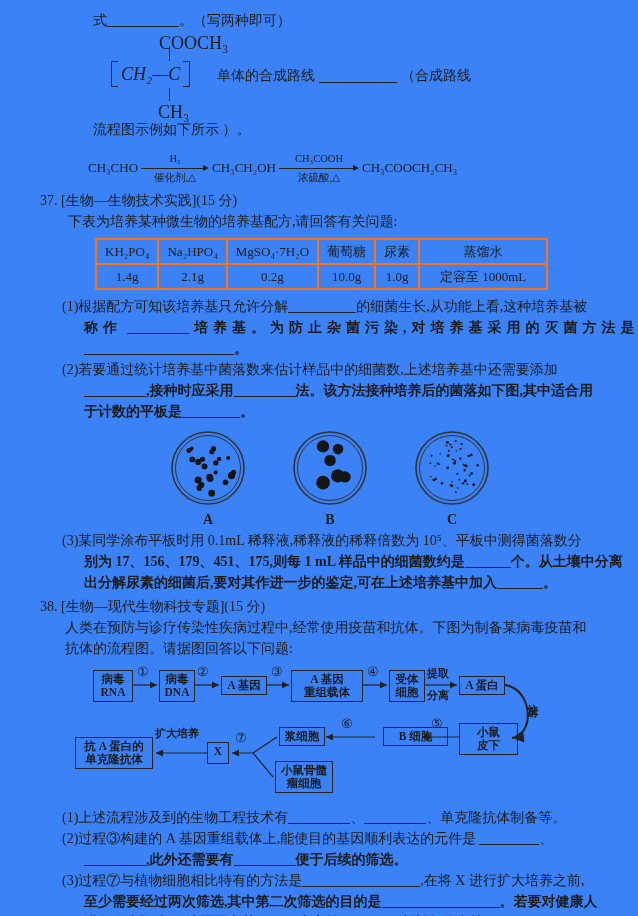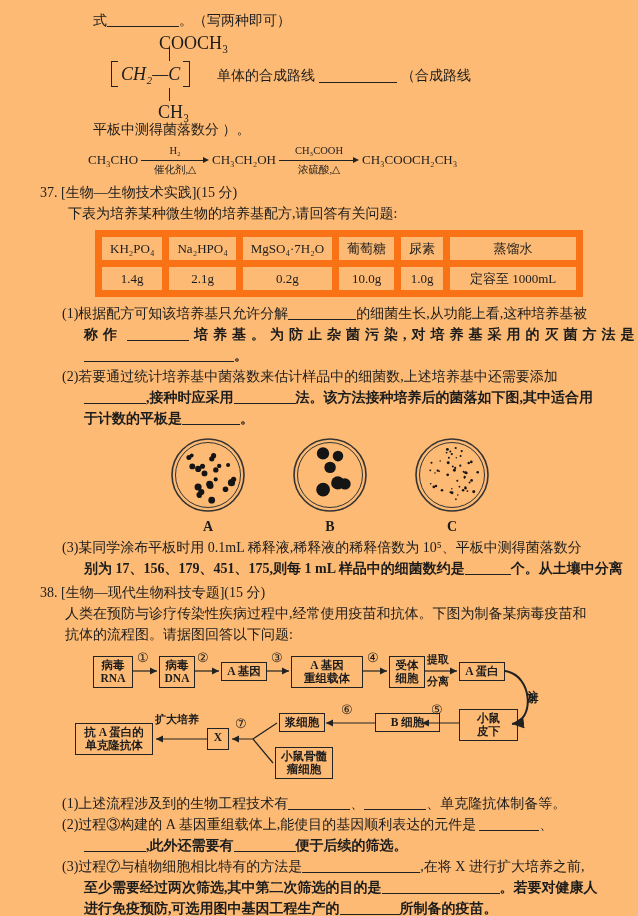--- a/index.html
+++ b/index.html
@@ -1,19 +1,19 @@
 <!DOCTYPE html>
 <html><head>
 <meta charset="utf-8">
 <style>
   html,body{margin:0;padding:0;background:#e8e6e2;}
   .page{
     position:relative;
     width:638px;height:916px;
-    background:#fdba74;
+    background:#3b82f6;
     color:#1c1c1c;
     font-family:"Liberation Serif","DejaVu Serif",serif;
     font-size:14px;
     overflow:hidden;
     box-sizing:border-box;
     padding:10px 43px 0 60px;
   }
   .line{line-height:21px; white-space:nowrap;}
   .blank{display:inline-block;border-bottom:1px solid #222;height:13px;vertical-align:-2px;}
   .indent1{margin-left:33px;}
@@ -24,28 +24,28 @@
   .q6row{display:flex;align-items:center;margin-left:15px;margin-top:2px;}
   .struct{position:relative;width:130px;height:86px;flex:0 0 auto;margin:0 6px;font-size:18px;}
   .s-top{position:absolute;left:78px;top:0;}
   .s-vl1{position:absolute;left:88px;top:15px;width:1px;height:13px;background:#222;}
   .s-mid{position:absolute;left:30px;top:28px;display:flex;align-items:center;height:26px;font-style:italic;}
   .brk-l{width:6px;height:24px;border:1.3px solid #222;border-right:none;margin-right:3px;}
   .brk-r{width:6px;height:24px;border:1.3px solid #222;border-left:none;margin-left:3px;}
   .s-vl2{position:absolute;left:88px;top:55px;width:1px;height:13px;background:#222;}
   .s-bot{position:absolute;left:77px;top:69px;}
   
-  .eqrow{display:flex;align-items:center;margin-left:28px;margin-top:4px;font-size:13px;}
+  .eqrow{display:flex;align-items:center;margin-left:28px;margin-top:12px;font-size:13px;}
   .eq-arrow{display:flex;flex-direction:column;align-items:center;margin:0 3px;font-size:10.5px;line-height:13px;}
   .eq-line{display:flex;align-items:center;}
   .eq-shaft{height:1px;background:#222;}
   .ah{width:0;height:0;border-left:6px solid #222;border-top:3px solid transparent;border-bottom:3px solid transparent;}
   
   table.recipe{border-collapse:collapse;margin:6px 0 6px 35px;font-size:13px;}
-  table.recipe td{border:7px solid #f97316;text-align:center;padding:2px 8px;height:19px;}
+  table.recipe td{border:2px solid #f97316;text-align:center;padding:2px 8px;height:19px;}
   
   .dishes{display:flex;gap:42px;margin:6px 0 2px 108px;}
   .dish-wrap{width:80px;text-align:center;}
   .dish-label{font-weight:bold;font-size:14px;margin-top:0px;}
   
   .flow{position:relative;width:500px;height:138px;margin:6px 0 4px 15px;}
   .flow svg.wires{position:absolute;left:0;top:0;}
   .fbox{position:absolute;border:1.2px solid #222;text-align:center;
         font-size:11.5px;font-weight:600;line-height:13px;padding:2px 1px;box-sizing:border-box;background:transparent;}
   .fbox span{display:block;}
@@ -78,21 +78,21 @@
       </span>
       <span class="s-vl2"></span>
       <span class="s-bot">CH₃</span>
     </span>
     <span>单体的合成路线</span>
     <span class="blank" style="width:78px;margin:0 4px"></span>
     <span>（合成路线</span>
   </div>
 
   <div class="line indent1">
-    <span>平板中测得菌落数分 ）。</span>
+    <span>流程图示例如下所示 ）。</span>
   </div>
 
   <div class="eqrow">
     <span>CH₃CHO</span>
     <span class="eq-arrow">
       <span>H₂</span>
       <span class="eq-line">
           <span class="eq-shaft" style="width:62px"></span>
           <span class="ah"></span>
         </span>
@@ -264,20 +264,23 @@
       <div class="dish-label">C</div>
     </div>
   </div>
 
   <div class="line hang">
     <span>(3)某同学涂布平板时用 0.1mL 稀释液,稀释液的稀释倍数为 10⁵、平板中测得菌落数分</span>
   </div>
   <div class="line cont">
     <span>别为 17、156、179、451、175,则每 1 mL 样品中的细菌数约是</span><span class="blank" style="width:46px"></span><span>个。从土壤中分离</span>
   </div>
+  <div class="line cont">
+    <span>出分解尿素的细菌后,要对其作进一步的鉴定,可在上述培养基中加入</span><span class="blank" style="width:46px"></span><span>。</span>
+  </div>
 
   <div class="line qtitle" style="margin-top:3px">
     <span>38.</span>
     <span>[生物—现代生物科技专题](15 分)</span>
   </div>
   <div class="line intro38">
     <span>人类在预防与诊疗传染性疾病过程中,经常使用疫苗和抗体。下图为制备某病毒疫苗和</span>
   </div>
   <div class="line intro38">
     <span>抗体的流程图。请据图回答以下问题:</span>
@@ -331,21 +334,21 @@
     <div class="fbox" style="left:384px;top:11px;width:46px">
       <span>A 蛋白</span>
     </div>
     <div class="inject flabel" style="left:452px;top:30px">注射</div>
 
     <div class="fbox" style="left:384px;top:58px;width:59px">
       <span>小鼠</span>
       <span>皮下</span>
     </div>
     <div class="fstep" style="left:356px;top:52px">⑤</div>
-    <div class="fbox" style="left:300px;top:62px;width:65px">
+    <div class="fbox" style="left:308px;top:62px;width:65px">
       <span>B 细胞</span>
     </div>
     <div class="fstep" style="left:266px;top:52px">⑥</div>
     <div class="fbox" style="left:204px;top:62px;width:46px">
       <span>浆细胞</span>
     </div>
     <div class="fbox" style="left:200px;top:96px;width:58px">
       <span>小鼠骨髓</span>
       <span>瘤细胞</span>
     </div>

